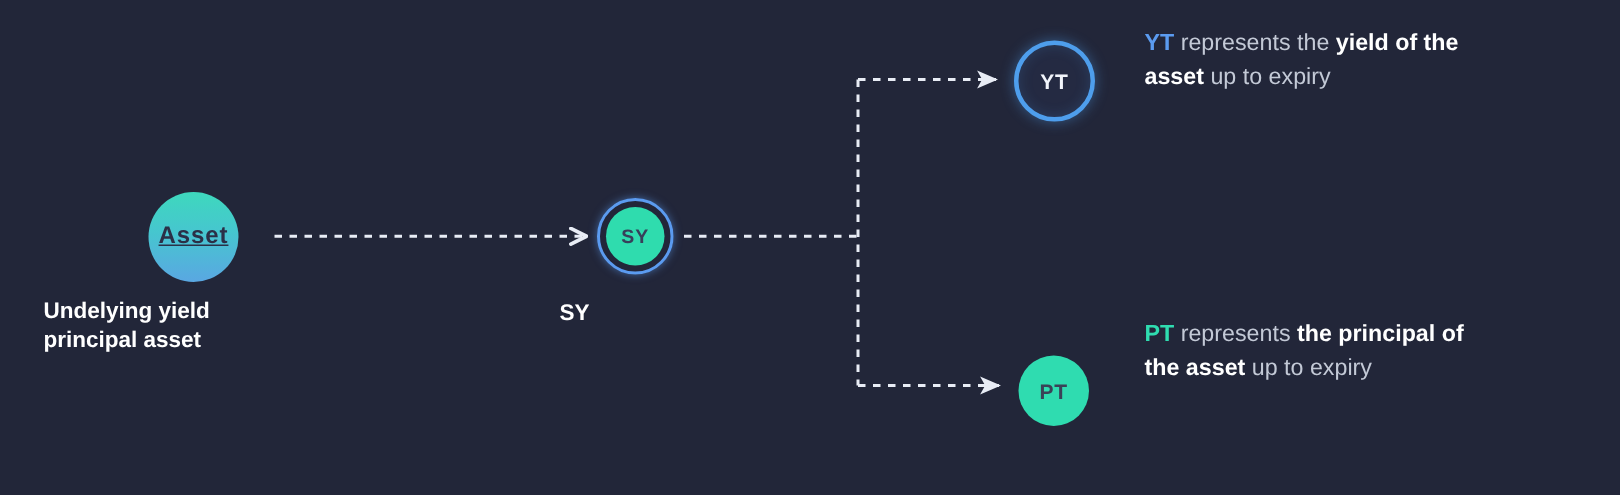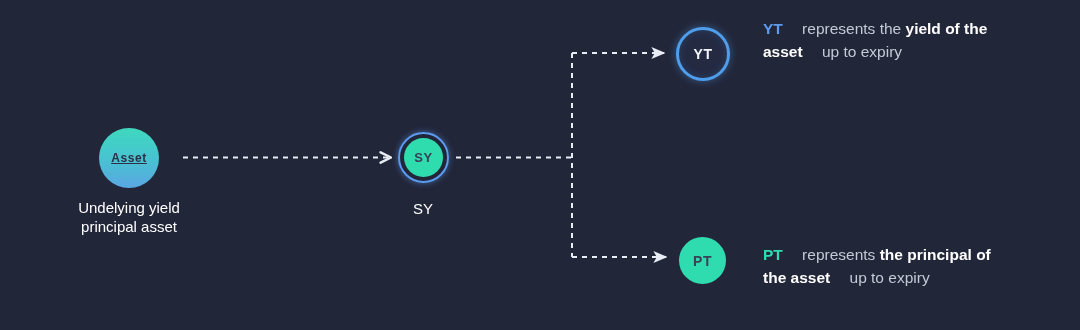--- a/index.html
+++ b/index.html
@@ -48,21 +48,21 @@
   
   #node-asset {
     left: 99px;
     top: 128px;
     width: 60px;
     height: 60px;
     background: linear-gradient(180deg, #3ed8bd 0%, #46c6cf 45%, #5aa7e2 100%);
   }
   #node-asset .node-label-inner {
     color: #2b3047;
-    font-size: 12px;
+    font-size: 16px;
     text-decoration: underline;
   }
 
   
   #node-sy-ring {
     left: 398px;
     top: 132px;
     width: 51px;
     height: 51px;
     border: 2.5px solid #5b9bf0;
@@ -107,22 +107,22 @@
   }
   #node-pt .node-label-inner {
     color: #3a4257;
     font-size: 14px;
   }
 
   
   .node-caption {
     position: absolute;
     color: #ffffff;
-    font-weight: normal;
-    text-align: center;
+    font-weight: bold;
+    text-align: left;
     line-height: 1.28;
   }
   #caption-asset {
     left: 29px;
     top: 198px;
     width: 200px;
     font-size: 15px;
   }
   #caption-sy {
     left: 373px;
@@ -133,38 +133,37 @@
 
   
   .desc {
     position: absolute;
     width: 235px;
     font-size: 15.5px;
     line-height: 1.48;
     color: #c3c9d6;
   }
   #desc-yt { left: 763px; top: 18px; }
-  #desc-pt { left: 763px; top: 244px; }
+  #desc-pt { left: 763px; top: 212px; }
 
   .tok-yt {
     color: #5b9bf0;
     font-weight: bold;
   }
   .tok-pt {
     color: #2fdcb0;
     font-weight: bold;
   }
   .tok-strong {
     color: #ffffff;
     font-weight: bold;
   }
   .tok-plain {
     color: #c3c9d6;
     font-weight: normal;
-    margin-left: 15px;
   }
 </style>
 </head>
 <body>
 
 <div id="stage">
 
   <svg id="connectors" viewBox="0 0 1080 330" width="1080" height="330">
     <defs>
       <marker id="arrow-tri" viewBox="0 0 10 10" refX="9" refY="5" markerWidth="7" markerHeight="7" orient="auto-start-reverse">

